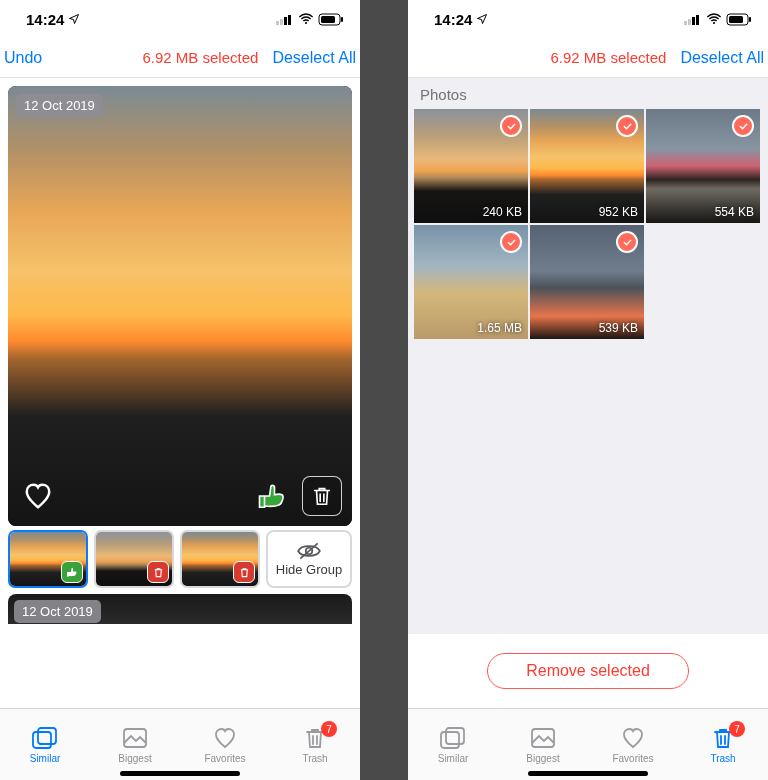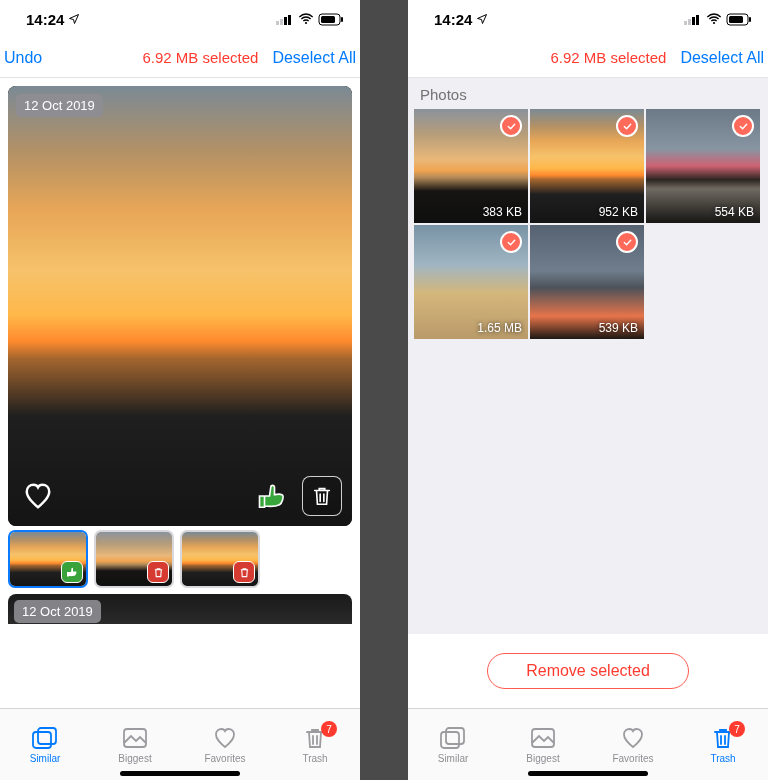--- a/index.html
+++ b/index.html
@@ -154,20 +154,30 @@
       </div>
     </div>
     <div class="thumb">
       <div class="fill gsun"></div>
       <div class="corner c-red">
         <svg width="11" height="11" viewBox="0 0 24 24">
               <path d="M4 6 L20 6 M9 6 L9 4 L15 4 L15 6 M6 6 L7 21 L17 21 L18 6" fill="none" stroke="#fff" stroke-width="2.4"></path>
             </svg>
       </div>
     </div>
+    <div class="hidegrp" style="height:58px">
+      <span>
+        <svg width="26" height="18" viewBox="0 0 24 16">
+              <path d="M2 8 C5 2 19 2 22 8 C19 14 5 14 2 8 Z" fill="none" stroke="#5a5a5e" stroke-width="1.6"></path>
+              <circle cx="12" cy="8" r="3" fill="none" stroke="#5a5a5e" stroke-width="1.6"></circle>
+              <line x1="4" y1="15" x2="20" y2="1" stroke="#5a5a5e" stroke-width="1.6"></line>
+            </svg>
+      </span>
+      <span>Hide Group</span>
+    </div>
   </div>
 
   <div class="peek">
     <div class="datebadge">12 Oct 2019</div>
   </div>
 
   <div class="tabbar">
     <div class="tab active">
       <div class="ico">
         <svg width="28" height="24" viewBox="0 0 28 24">
@@ -254,21 +264,21 @@
     <div class="sectionTitle">Photos</div>
     <div class="grid">
 
       <div class="cell">
             <div class="fill gsun2"></div>
             <div class="chk">
               <svg width="11" height="11" viewBox="0 0 24 24">
                 <path d="M5 12 L10 17 L19 7" fill="none" stroke="#fff" stroke-width="3" stroke-linecap="round"></path>
               </svg>
             </div>
-            <span class="size">383 KB</span>
+            <span class="size">240 KB</span>
           </div>
       <div class="cell">
             <div class="fill gsun"></div>
             <div class="chk">
               <svg width="11" height="11" viewBox="0 0 24 24">
                 <path d="M5 12 L10 17 L19 7" fill="none" stroke="#fff" stroke-width="3" stroke-linecap="round"></path>
               </svg>
             </div>
             <span class="size">952 KB</span>
           </div>

